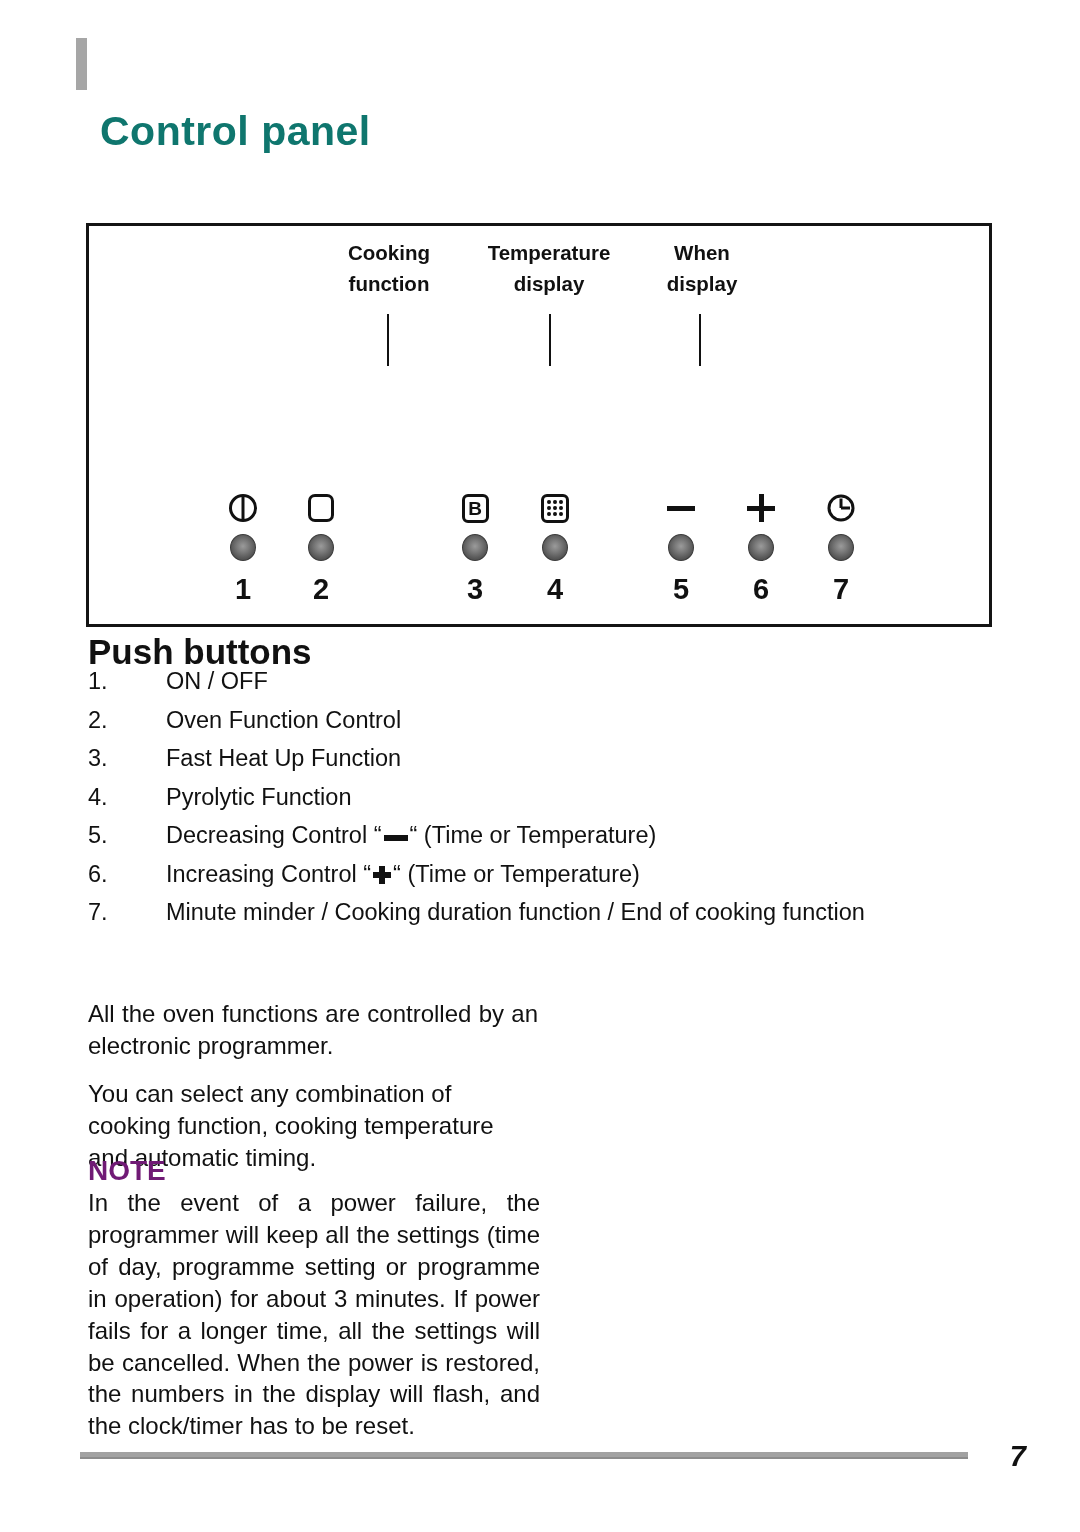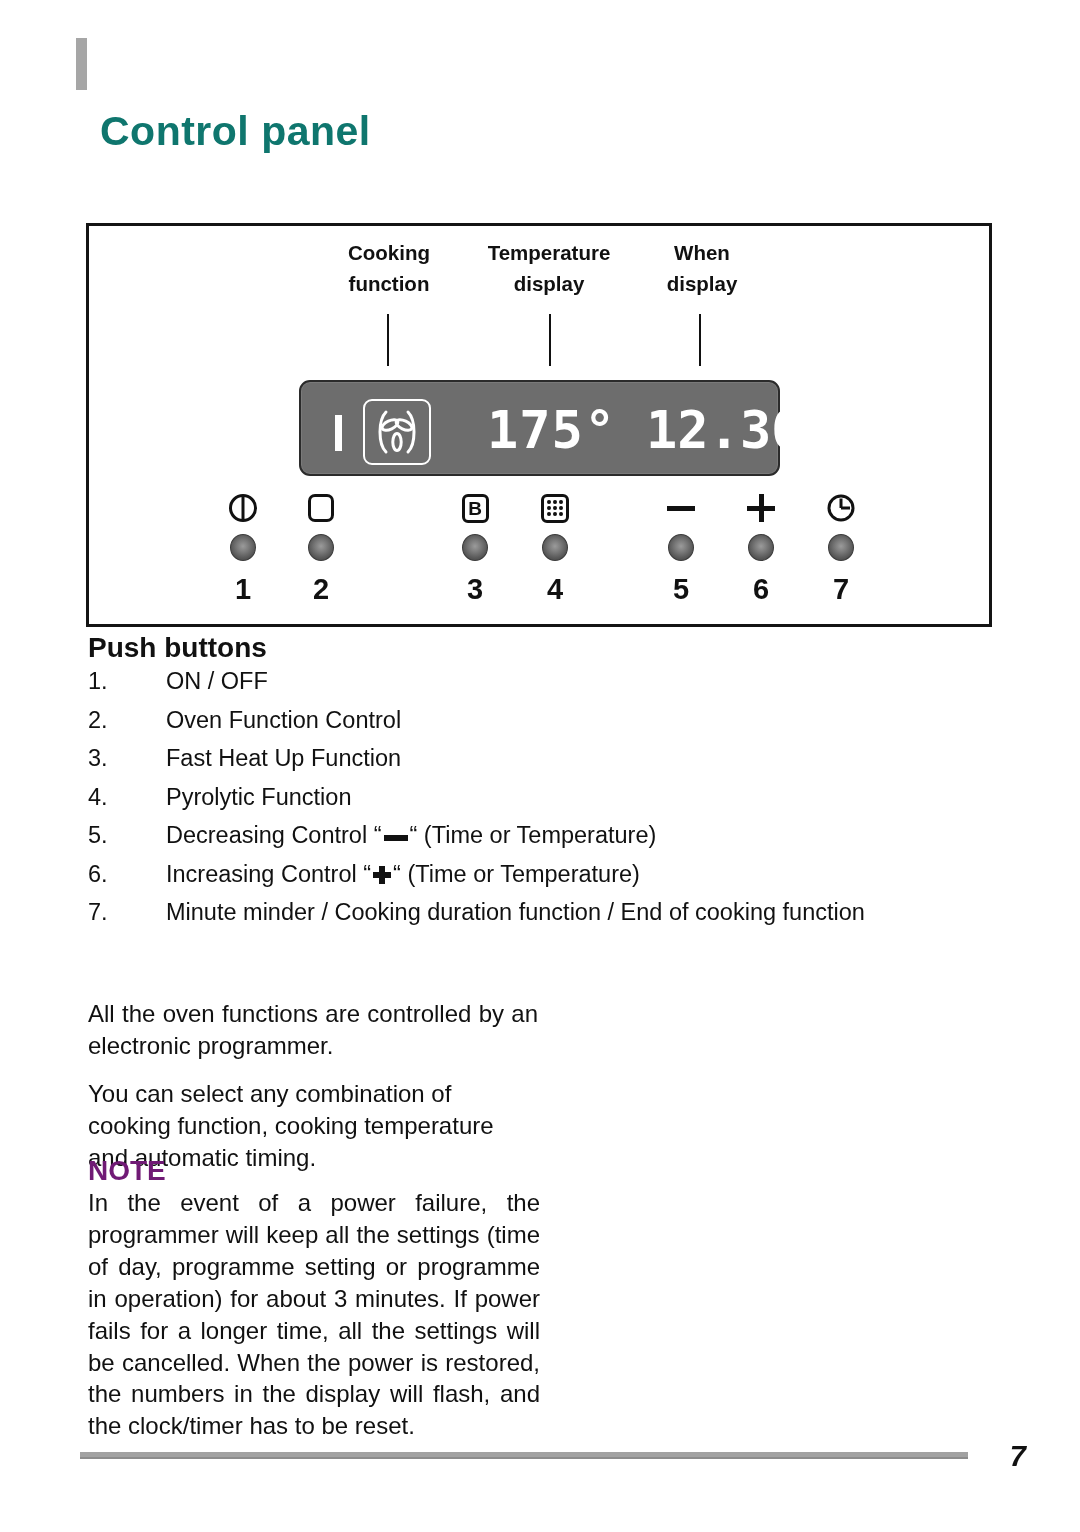--- a/index.html
+++ b/index.html
@@ -245,21 +245,21 @@
     gap: 1.5px;
     padding: 3px;
   }
   .ic-grid i { background: #111; border-radius: 50%; display: block; }
 
   
   .push-title {
     position: absolute;
     left: 88px;
     top: 632px;
-    font-size: 28px;
+    font-size: 35px;
     font-weight: bold;
     color: #111;
   }
   .push-list {
     position: absolute;
     left: 88px;
     top: 670px;
     width: 880px;
   }
   .push-item {
@@ -359,38 +359,20 @@
       <div>display</div>
       <div class="cl-line"></div>
     </div>
     <div class="callout co-3">
       <div>When</div>
       <div>display</div>
       <div class="cl-line"></div>
     </div>
   </div>
 
-  <div class="lcd">
-    <div class="lcd-inner">
-      <div class="lcd-bar"></div>
-
-      <div class="lcd-fn">
-        <svg class="fan-svg" width="56" height="56" viewBox="0 0 56 56">
-          <path d="M17 8 C9 16, 9 40, 17 48" stroke="#fff" stroke-width="3" fill="none" stroke-linecap="round"></path>
-          <path d="M39 8 C47 16, 47 40, 39 48" stroke="#fff" stroke-width="3" fill="none" stroke-linecap="round"></path>
-          <ellipse cx="21" cy="21" rx="8.5" ry="4.2" fill="none" stroke="#fff" stroke-width="3" transform="rotate(-25 21 21)"></ellipse>
-          <ellipse cx="35" cy="21" rx="8.5" ry="4.2" fill="none" stroke="#fff" stroke-width="3" transform="rotate(25 35 21)"></ellipse>
-          <ellipse cx="28" cy="38" rx="4.2" ry="8.5" fill="none" stroke="#fff" stroke-width="3"></ellipse>
-        </svg>
-      </div>
-
-      <div class="lcd-temp seg">175°</div>
-      <div class="lcd-time seg">12.30</div>
-    </div>
-  </div>
 
   <div class="btn-row">
 
     <div class="btn b1">
       <div class="btn-icon">
         <svg width="30" height="30" viewBox="0 0 30 30">
           <circle cx="15" cy="15" r="12.5" fill="none" stroke="#111" stroke-width="3"></circle>
           <line x1="15" y1="4" x2="15" y2="26" stroke="#111" stroke-width="3"></line>
         </svg>
       </div>

